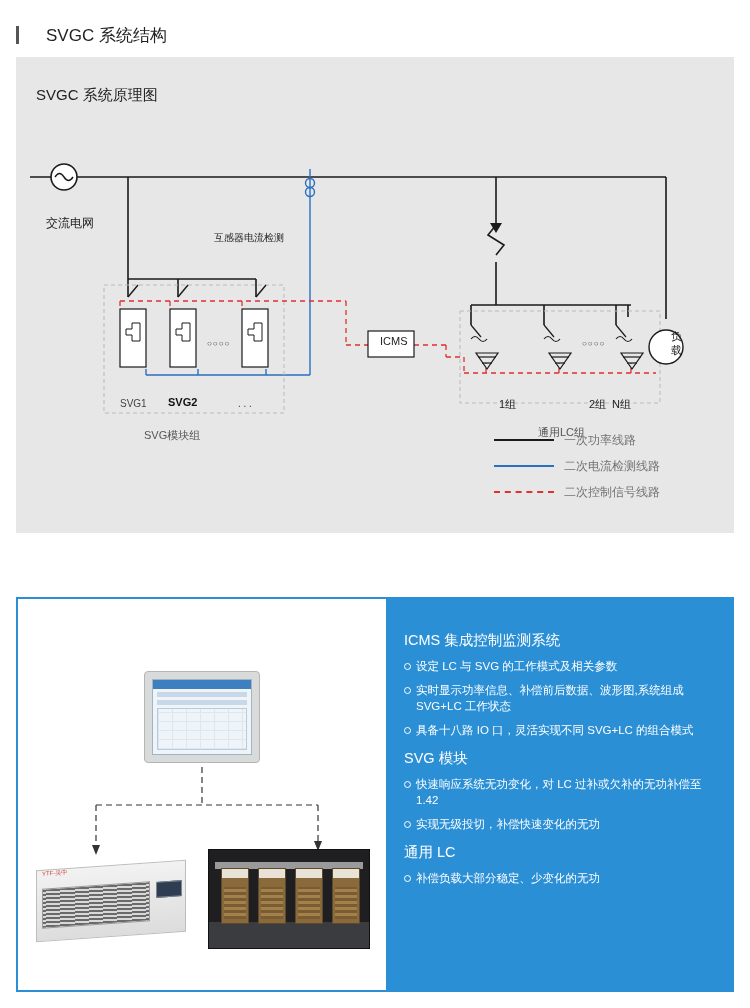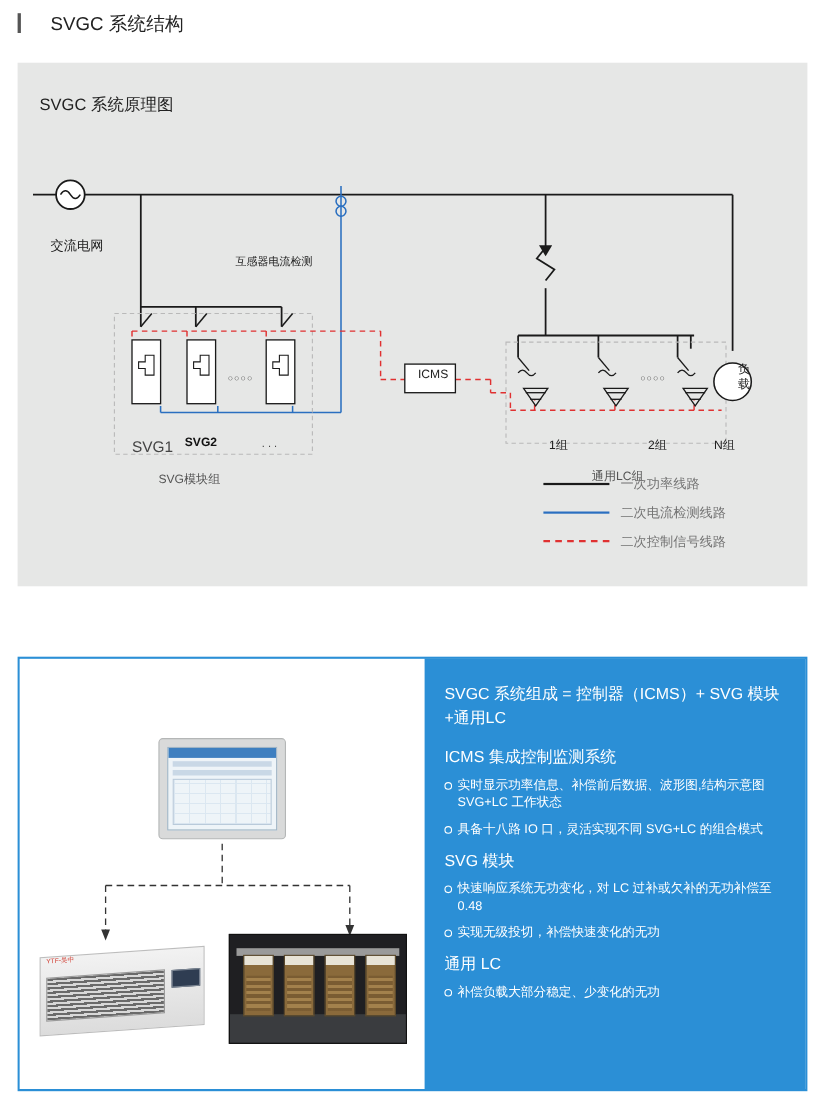--- a/index.html
+++ b/index.html
@@ -17,21 +17,21 @@
     display: flex; align-items: center;
     font-size: 17px; color: #222; font-weight: normal;
     padding-left: 16px; position: relative;
   }
   .section-title .bar {
     position: absolute; left: 16px; top: 2px;
     width: 3px; height: 18px; background: #555;
   }
   .section-title .txt { margin-left: 10px; }
 
-  #title-1 { position: absolute; left: 0; top: 10px; padding-left: 36px; }
+  #title-1 { position: absolute; left: 0; top: 24px; padding-left: 36px; }
   #title-2 { position: absolute; left: 0; top: 557px; }
 
   
   .diagram-panel {
     position: absolute; left: 16px; top: 57px;
     width: 718px; height: 476px;
     background: #e6e7e6;
   }
   .diagram-panel .panel-title {
     position: absolute; left: 20px; top: 29px;
@@ -276,29 +276,29 @@
         <line x1="607" y1="300" x2="625" y2="300"></line>
         <line x1="611" y1="306" x2="621" y2="306"></line>
       </g>
 
       <circle cx="650" cy="290" r="17" fill="#ffffff" stroke="#1a1a1a" stroke-width="1.4"></circle>
     </svg>
 
     <div style="position:absolute;left:30px;top:158px;font-size:12px;color:#222;">交流电网</div>
     <div style="position:absolute;left:198px;top:138px;font-size:10px;color:#222;margin-top:36px;">互感器电流检测</div>
     <div style="position:absolute;left:364px;top:278px;font-size:11px;color:#222;">ICMS</div>
-    <div style="position:absolute;left:104px;top:341px;font-size:14px;color:#444;">SVG1</div>
+    <div style="position:absolute;left:104px;top:341px;font-size:10px;color:#444;">SVG1</div>
     <div style="position:absolute;left:152px;top:339px;font-size:11px;color:#111;font-weight:bold;">SVG2</div>
     <div style="position:absolute;left:222px;top:341px;font-size:10px;color:#444;">. . .</div>
     <div style="position:absolute;left:191px;top:282px;font-size:8px;color:#444;letter-spacing:1px;">○○○○</div>
     <div style="position:absolute;left:128px;top:371px;font-size:11px;color:#555;text-align:center;">SVG模块组</div>
     <div style="position:absolute;left:566px;top:282px;font-size:8px;color:#444;letter-spacing:1px;">○○○○</div>
     <div style="position:absolute;left:483px;top:340px;font-size:11px;color:#222;text-align:center;">1组</div>
     <div style="position:absolute;left:573px;top:340px;font-size:11px;color:#222;">2组</div>
-    <div style="position:absolute;left:633px;top:340px;font-size:11px;color:#222;">N组</div>
+    <div style="position:absolute;left:596px;top:340px;font-size:11px;color:#222;">N组</div>
     <div style="position:absolute;left:522px;top:368px;font-size:11px;color:#555;">通用LC组</div>
     <div style="position:absolute;left:655px;top:272px;width:14px;font-size:11px;line-height:14px;color:#222;">负载</div>
 
     <div class="legend">
       <div class="legend-row">
         <span class="legend-line lg-1"></span>
         <span class="legend-label">一次功率线路</span>
       </div>
       <div class="legend-row">
         <span class="legend-line lg-2"></span>
@@ -348,28 +348,28 @@
         <div class="topbar"></div>
         <div class="floor"></div>
         <div class="coil c1"></div>
         <div class="coil c2"></div>
         <div class="coil c3"></div>
         <div class="coil c4"></div>
       </div>
     </div>
 
     <div class="bottom-right">
-      <div class="br-head">SVGC 系统组成 = 控制器（ICMS）+ SVG 模块+通用LC</div>
 
       <div class="br-sub">ICMS 集成控制监测系统</div>
-      <div class="br-item">实时显示功率信息、补偿前后数据、波形图,结构示意图 SVG+LC 工作状态</div>
+      <div class="br-item">设定 LC 与 SVG 的工作模式及相关参数</div>
+      <div class="br-item">实时显示功率信息、补偿前后数据、波形图,系统组成 SVG+LC 工作状态</div>
       <div class="br-item">具备十八路 IO 口，灵活实现不同 SVG+LC 的组合模式</div>
 
       <div class="br-sub">SVG 模块</div>
-      <div class="br-item">快速响应系统无功变化，对 LC 过补或欠补的无功补偿至 0.48</div>
+      <div class="br-item">快速响应系统无功变化，对 LC 过补或欠补的无功补偿至 1.42</div>
       <div class="br-item">实现无级投切，补偿快速变化的无功</div>
 
       <div class="br-sub">通用 LC</div>
       <div class="br-item">补偿负载大部分稳定、少变化的无功</div>
     </div>
   </div>
 
 </div>
 
 </body></html>

